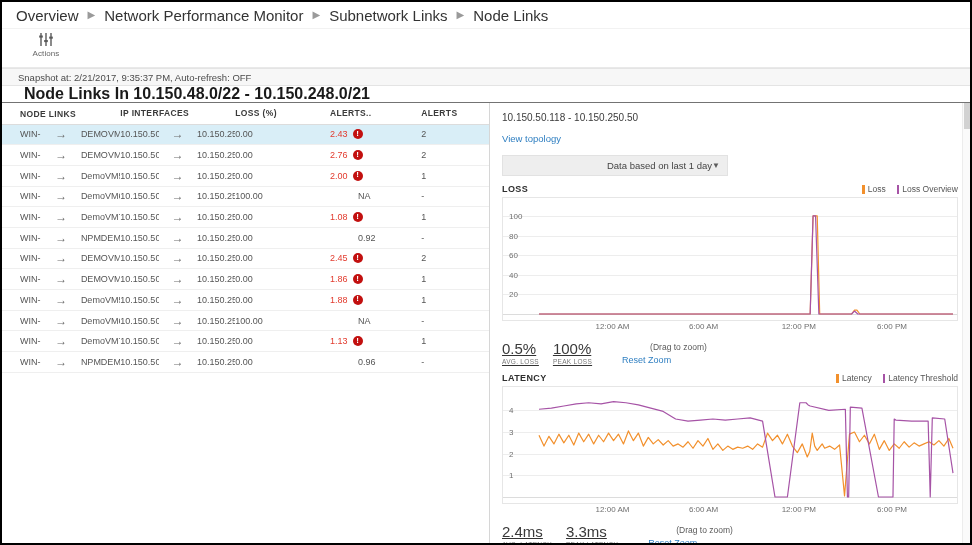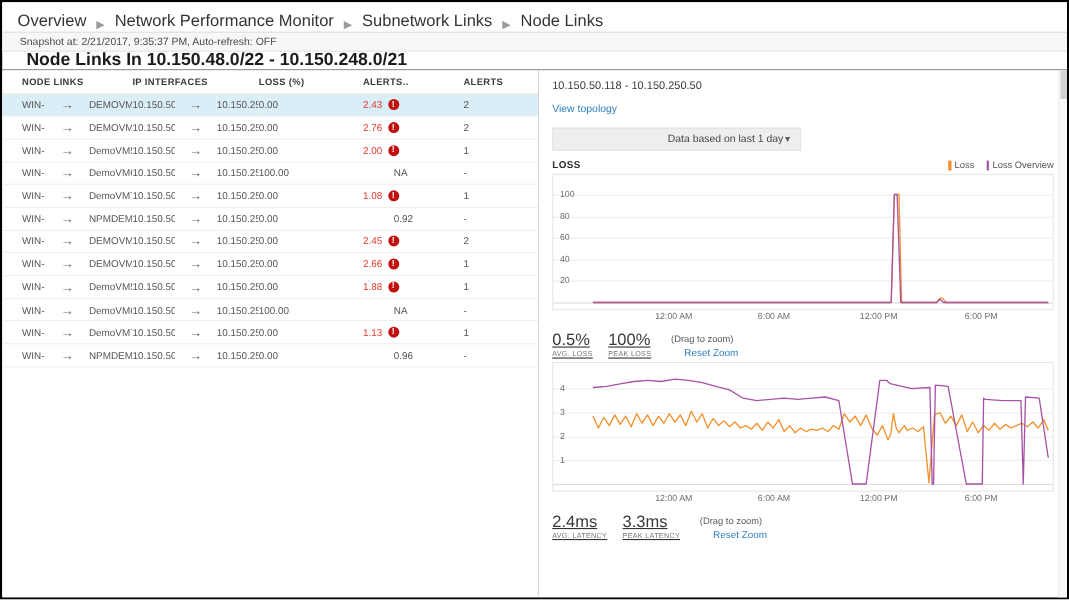--- a/index.html
+++ b/index.html
@@ -14,21 +14,21 @@
     position:relative;
     width:972px; height:545px;
     border:2px solid #000;
     background:#fff;
     overflow:hidden;
   }
 
   
   .crumbbar {
     height:27px;
-    display:flex; align-items:flex-end;
+    display:flex; align-items:center;
     padding-left:14px;
     background:#fff;
     border-bottom:1px solid #f2f2f2;
   }
   .crumb {
     font-size:15px;
     color:#333;
     font-weight:400;
     white-space:nowrap;
   }
@@ -207,21 +207,21 @@
     font-size:8px; color:#6f6f6f;
     transform:translateX(-50%);
     white-space:nowrap;
   }
 
   .stats { display:flex; align-items:flex-start; margin-top:6px; }
   .stat { margin-right:14px;text-decoration:underline; }
   .stat .v { font-size:15px; color:#3a3a3a; line-height:1.05; }
   .stat .k { font-size:6.5px; color:#777; letter-spacing:.3px; margin-top:1px; }
   .zoomhint { margin-left:4px; padding-top:1px; }
-  .zoomhint .t { font-size:8.5px; color:#5a5a5a; }
+  .zoomhint .t { font-size:8.5px; color:#5a5a5a;margin-left:40px; }
   .zoomhint .r { font-size:9px; color:#2f7fc1; margin-top:3px; margin-left:12px; cursor:pointer; }
 
   .scrollbar {
     position:absolute; top:0; right:0; width:8px; height:100%;
     background:#fafafa; border-left:1px solid #ececec;
   }
   .scrollthumb {
     position:absolute; top:0; left:1px; width:6px; height:26px; background:#d2d2d2;
   }
 </style>
@@ -233,20 +233,33 @@
   <div class="crumbbar">
     <span class="crumb">Overview</span>
     <span class="crumb-sep">▶</span>
     <span class="crumb">Network Performance Monitor</span>
     <span class="crumb-sep">▶</span>
     <span class="crumb">Subnetwork Links</span>
     <span class="crumb-sep">▶</span>
     <span class="crumb last">Node Links</span>
   </div>
 
+  <div class="actionbar">
+    <div class="action-btn">
+      <svg class="slider-icon" viewBox="0 0 16 15">
+        <line x1="3" y1="1" x2="3" y2="14" stroke="#595959" stroke-width="1.4"></line>
+        <line x1="8" y1="1" x2="8" y2="14" stroke="#595959" stroke-width="1.4"></line>
+        <line x1="13" y1="1" x2="13" y2="14" stroke="#595959" stroke-width="1.4"></line>
+        <rect x="1.2" y="3.5" width="3.6" height="2.1" fill="#595959"></rect>
+        <rect x="6.2" y="8.0" width="3.6" height="2.1" fill="#595959"></rect>
+        <rect x="11.2" y="4.6" width="3.6" height="2.1" fill="#595959"></rect>
+      </svg>
+      <span class="action-label">Actions</span>
+    </div>
+  </div>
 
   <div class="snapshot">
     <span>Snapshot at: 2/21/2017, 9:35:37 PM, Auto-refresh: OFF</span>
   </div>
 
   <div class="subtitle">
     <span>Node Links In 10.150.48.0/22 - 10.150.248.0/21</span>
   </div>
 
   <div class="split">
@@ -380,21 +393,21 @@
             <tr class="row">
               <td class="c-nodea">WIN-I8A8P...</td>
               <td class="c-arrow1"><span class="arrow-g">→</span></td>
               <td class="c-nodeb">DEMOVM3.red..</td>
               <td class="c-ipa">10.150.50...</td>
               <td class="c-arrow2"><span class="arrow-g">→</span></td>
               <td class="c-ipb">10.150.250.51</td>
               <td class="c-loss">0.00</td>
               <td class="c-lat">
                 <span class="lat-cell">
-                  <span class="lat-red">2.66</span>
+                  <span class="lat-red">1.86</span>
                   <span class="alert-badge">
                     <span>!</span>
                   </span>
                 </span>
               </td>
               <td class="c-alerts">1</td>
             </tr>
             <tr class="row">
               <td class="c-nodea">WIN-I8A8P...</td>
               <td class="c-arrow1"><span class="arrow-g">→</span></td>
@@ -516,20 +529,33 @@
             <div class="v">100%</div>
             <div class="k">PEAK LOSS</div>
           </div>
           <div class="zoomhint">
             <div class="t">(Drag to zoom)</div>
             <div class="r">Reset Zoom</div>
           </div>
         </div>
 
         
+        <div class="chart-head">
+          <span class="chart-title">LATENCY</span>
+          <span class="legend">
+            <span class="leg">
+              <i style="background: rgb(242, 144, 44);"></i>
+              <span>Latency</span>
+            </span>
+            <span class="leg">
+              <i style="background: rgb(166, 83, 166);"></i>
+              <span>Latency Threshold</span>
+            </span>
+          </span>
+        </div>
         <div class="chart-box" id="lat-box" style="height:118px">
           <div class="plot" id="lat-plot">
               <div class="gridline" style="top: 88.3px;"></div>
               <div class="ylab" style="top: 88.3px;">1</div>
               <div class="gridline" style="top: 66.7px;"></div>
               <div class="ylab" style="top: 66.7px;">2</div>
               <div class="gridline" style="top: 45px;"></div>
               <div class="ylab" style="top: 45px;">3</div>
               <div class="gridline" style="top: 23.3px;"></div>
               <div class="ylab" style="top: 23.3px;">4</div>

